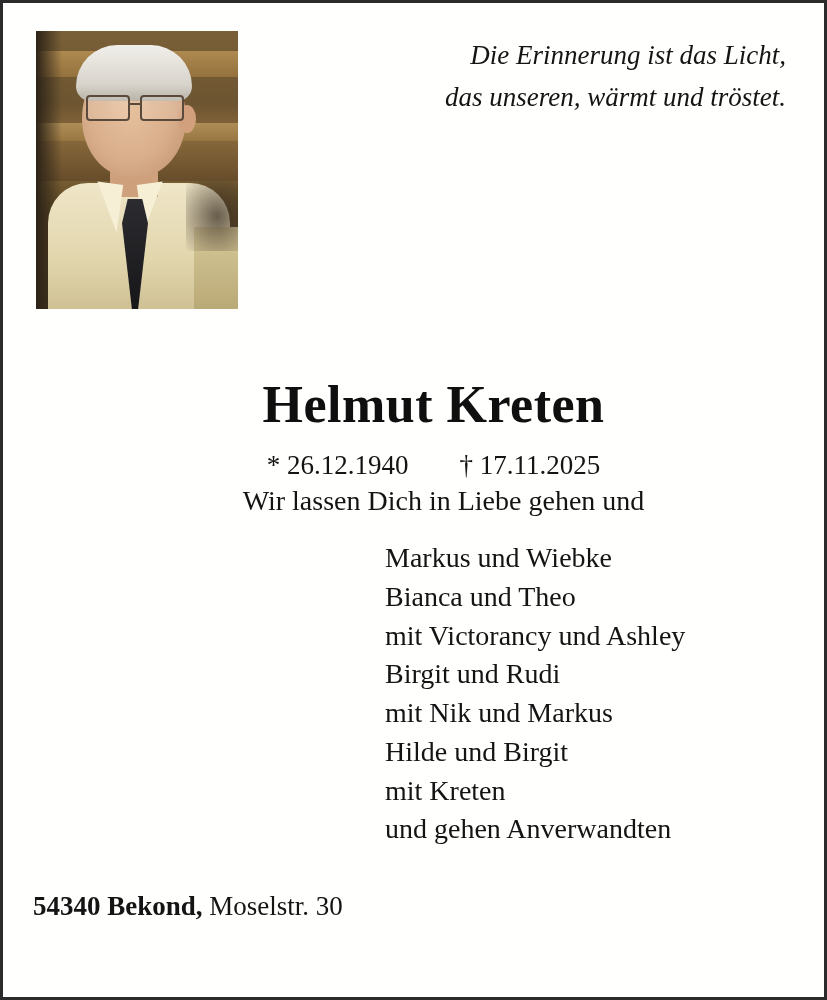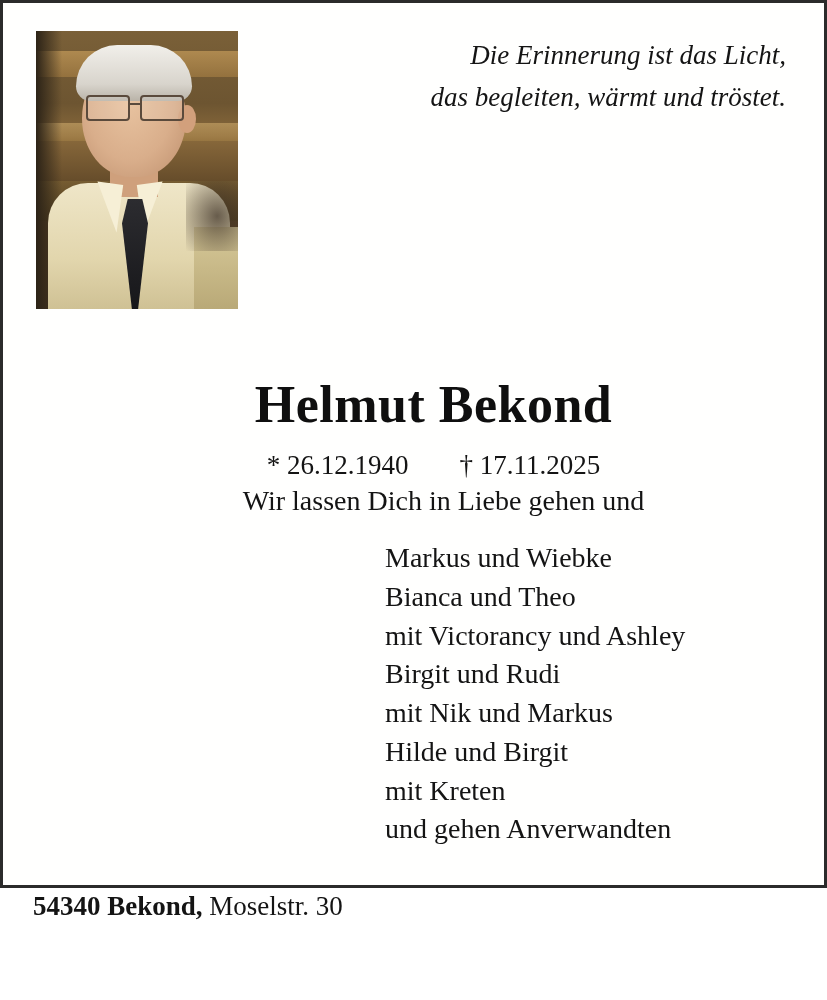--- a/index.html
+++ b/index.html
@@ -11,21 +11,21 @@
     width: 827px;
     height: 1000px;
     font-family: "Liberation Serif", serif;
     color: #1a1a1a;
     overflow: hidden;
   }
   .notice {
     position: relative;
     box-sizing: border-box;
     width: 827px;
-    height: 888px;
+    height: 1000px;
     border: 3px solid #2b2b2b;
     background: #fffffe;
     padding: 22px 30px 36px 30px;
   }
   .top-row {
     display: flex;
     align-items: flex-start;
     gap: 0px;
   }
   .portrait {
@@ -233,26 +233,26 @@
       <div class="hair"></div>
       <div class="glasses">
         <div class="lens l"></div>
         <div class="bridge"></div>
         <div class="lens r"></div>
       </div>
     </div>
 
     <div class="quote">
       <div>Die Erinnerung ist das Licht,</div>
-      <div>das begleiten, wärmt und tröstet.</div>
+      <div>das unseren, wärmt und tröstet.</div>
     </div>
 
   </div>
 
-  <div class="name">Helmut Bekond</div>
+  <div class="name">Helmut Kreten</div>
 
   <div class="dates">
     <span>* 26.12.1940</span>
     <span>† 17.11.2025</span>
   </div>
 
   <div class="lead">
     <div>Wir lassen Dich in Liebe gehen und</div>
   </div>
 

